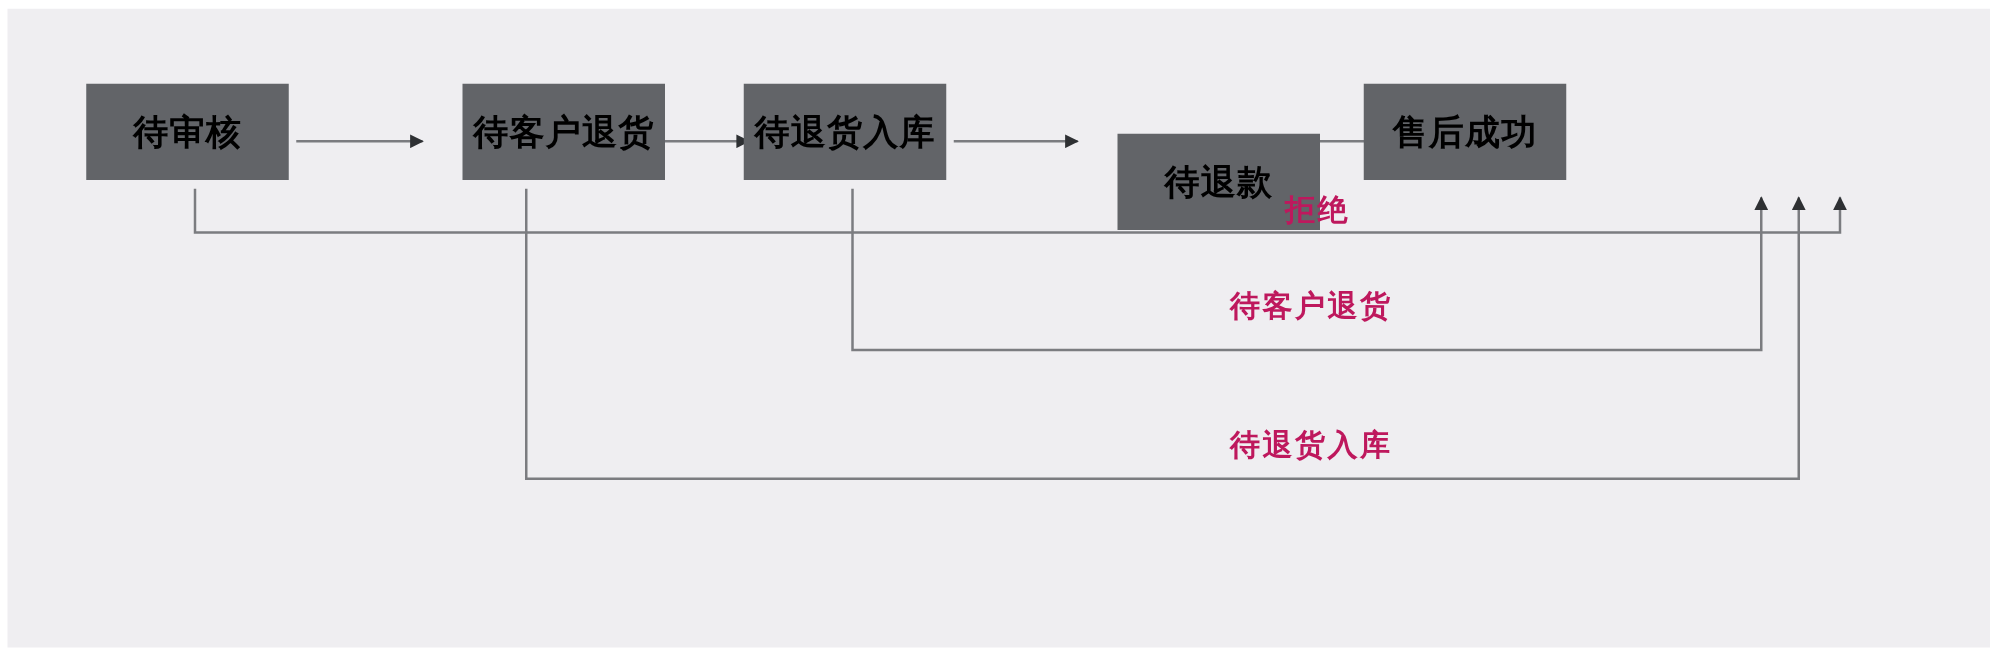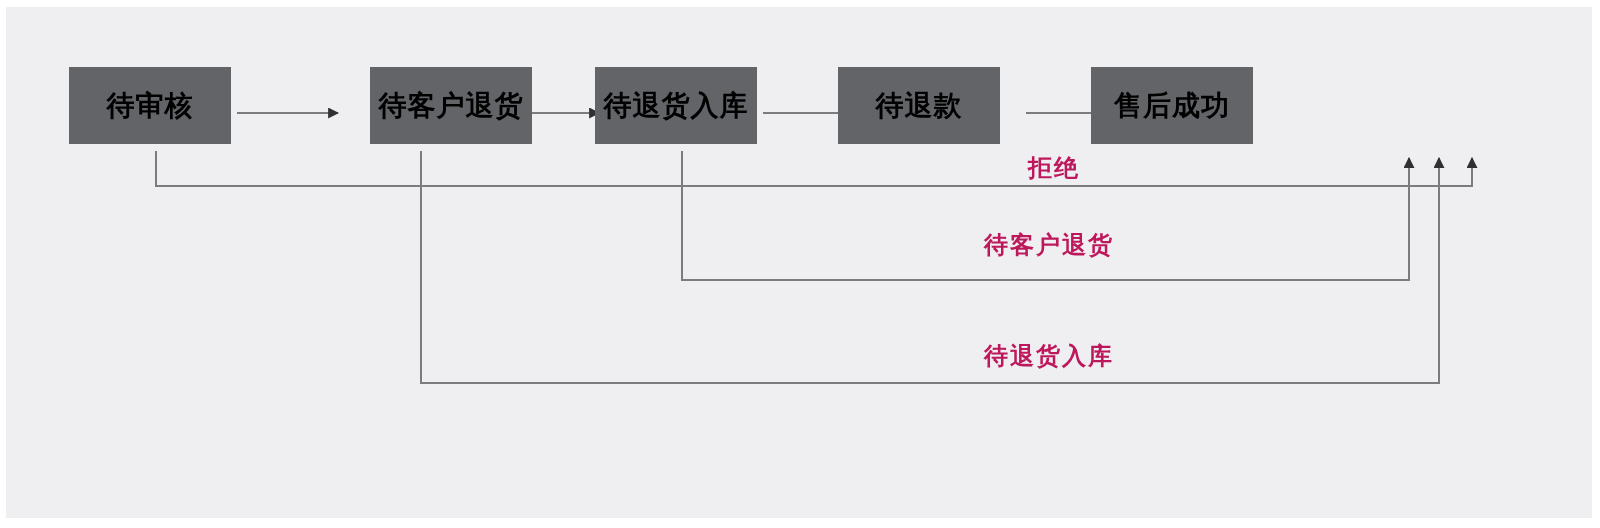--- a/index.html
+++ b/index.html
@@ -44,21 +44,21 @@
     letter-spacing: 1px;
     display: flex;
     align-items: center;
     justify-content: center;
     text-align: center;
     white-space: nowrap;
   }
   .node-1 { left: 63px; }
   .node-2 { left: 328px; margin-left: 36px; }
   .node-3 { left: 589px; }
-  .node-4 { left: 832px; }
+  .node-4 { left: 888px; margin-top: 40px; }
   .node-5 { left: 1085px; }
   .node-6 { left: 1379px; }
 
   .edge-label {
     position: absolute;
     font-size: 24px;
     font-weight: bold;
     color: #be185d;
     letter-spacing: 2px;
     white-space: nowrap;

